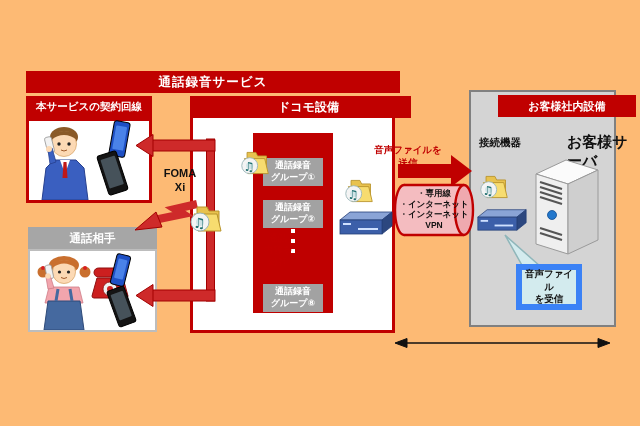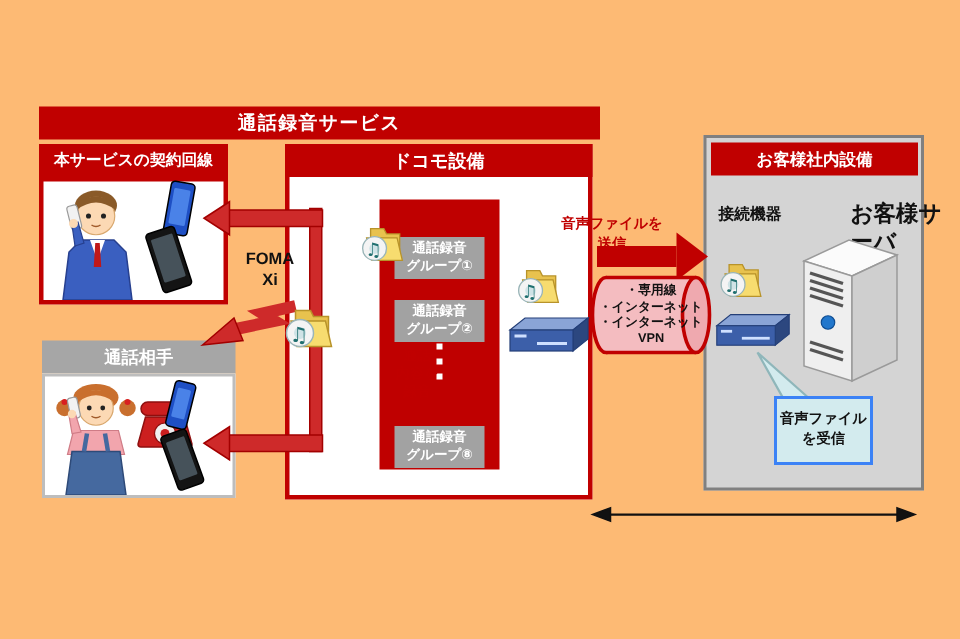--- a/index.html
+++ b/index.html
@@ -18,21 +18,21 @@
   .gray-border{border:2px solid #bdbdbd;}
   .group-box{
     background:#a2a2a2;color:#fff;font-weight:bold;font-size:9px;line-height:1.3;
     display:flex;align-items:center;justify-content:center;text-align:center;margin-top:12px;
   }
   .red-label{color:#c00000;font-weight:bold;text-align:center;margin-left:46px;}
   .blk-label{color:#111;font-weight:bold;}
   .phone{box-sizing:border-box;border:1px solid #000;border-radius:3px;}
   .phone .scr{position:absolute;left:2px;right:2px;top:4px;bottom:6px;border-radius:1px;}
   .callout{
-    background:#d3ebee;border:2px solid #3b82f6;box-sizing:border-box;
+    background:#d3ebee;border:6px solid #3b82f6;box-sizing:border-box;
     display:flex;align-items:center;justify-content:center;text-align:center;
     font-weight:bold;font-size:9.5px;line-height:1.35;color:#111;
   }
   .ellipsis{display:flex;flex-direction:column;align-items:center;gap:6px;}
   .ellipsis span{width:4px;height:4px;background:#fff;display:block;}
   svg{display:block;}
 </style>
 </head>
 <body>
 
@@ -96,37 +96,37 @@
   </svg>
 
   <div class="abs phone" style="left:113px;top:254px;width:15px;height:32px;background:#1e4fc4;transform:rotate(14deg);">
       <div class="scr" style="background:#4a82e8;"></div>
     </div>
   <div class="abs phone" style="left:112px;top:287px;width:19px;height:39px;background:#141414;transform:rotate(-20deg);">
       <div class="scr" style="background:#46525a;"></div>
     </div>
 
   <div class="abs box-body red-border" style="left:190px;top:96px;width:205px;height:237px;"></div>
-  <div class="abs hdr hdr-red" style="left:190px;top:96px;width:205px;height:22px;font-size:12px;">ドコモ設備</div>
+  <div class="abs hdr hdr-red" style="left:190px;top:96px;width:205px;height:22px;font-size:12px;padding-left:16px;">ドコモ設備</div>
 
   <div class="abs" style="left:253px;top:133px;width:80px;height:180px;background:#bf0000;"></div>
   <div class="abs group-box prewrap" style="left:263px;top:146px;width:60px;height:28px;">通話録音
 グループ①</div>
   <div class="abs group-box prewrap" style="left:263px;top:188px;width:60px;height:28px;">通話録音
 グループ②</div>
   <div class="abs ellipsis" style="left:283px;top:229px;width:20px;">
       <span></span>
       <span></span>
       <span></span>
     </div>
   <div class="abs group-box prewrap" style="left:263px;top:272px;width:60px;height:28px;">通話録音
 グループ⑧</div>
 
   <div class="abs" style="left:469px;top:90px;width:147px;height:237px;background:#d4d4d4;border:2px solid #808080;box-sizing:border-box;"></div>
-  <div class="abs hdr hdr-red" style="left:474px;top:95px;width:138px;height:22px;font-size:11px;">お客様社内設備</div>
+  <div class="abs hdr hdr-red" style="left:498px;top:95px;width:138px;height:22px;font-size:11px;">お客様社内設備</div>
   <div class="abs blk-label" style="left:458px;top:136px;font-size:10.5px;margin-left:21px;">接続機器</div>
   <div class="abs blk-label" style="left:536px;top:133px;font-size:15px;margin-left:31px;">お客様サーバ</div>
 
   <svg class="abs" style="left:528px;top:156px;" width="76" height="100" viewBox="0 0 76 100">
     <polygon points="8,18 38,4 70,14 40,28" fill="#fbfbfb" stroke="#9a9a9a" stroke-width="1"></polygon>
     <polygon points="8,18 40,28 40,98 8,88" fill="#efefef" stroke="#9a9a9a" stroke-width="1"></polygon>
     <polygon points="40,28 70,14 70,84 40,98" fill="#cfcfcf" stroke="#9a9a9a" stroke-width="1"></polygon>
     <g stroke="#555" stroke-width="2.2">
       <line x1="12" y1="26" x2="34" y2="33"></line>
         <line x1="12" y1="31" x2="34" y2="38"></line>

